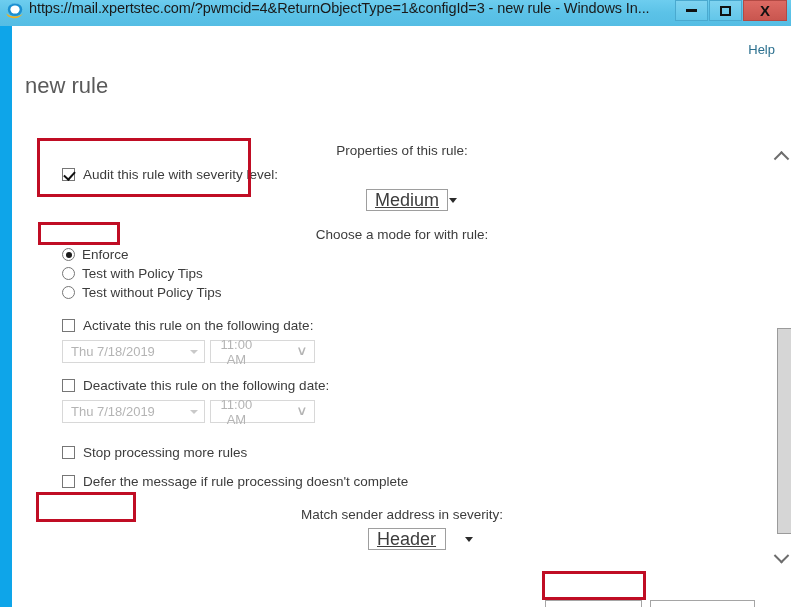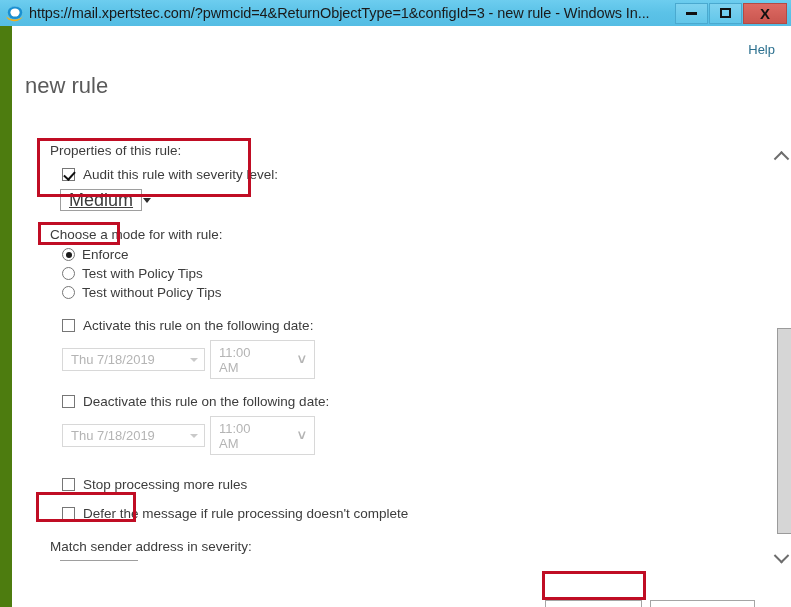--- a/index.html
+++ b/index.html
@@ -8,21 +8,21 @@
     width: 791px; height: 607px;
     overflow: hidden;
     font-family: "Liberation Sans", sans-serif;
   }
   body { background: #62c4e8; }
 
   
   #titlebar {
     position: absolute; left: 0; top: 0; width: 791px; height: 26px;
     background: linear-gradient(to bottom, #6dcdef 0%, #5bc2e7 50%, #55bde4 100%);
-    display: flex; align-items: center;
+    display: flex; 
   }
   #ie-icon {
     width: 20px; height: 20px; margin-left: 5px; margin-right: 4px;
     flex: 0 0 auto; position: relative;
   }
   #title-text {
     flex: 1 1 auto;
     font-size: 14.5px;
     color: #1a1a1a;
     white-space: nowrap;
@@ -48,21 +48,22 @@
   .glyph-min { width: 11px; height: 3px; background: #111; }
   .glyph-max { width: 11px; height: 10px; border: 2px solid #111; }
   .glyph-close {
     color: #111; font-weight: bold; font-size: 15px; line-height: 1;
     font-family: "Liberation Sans", sans-serif;
   }
 
   
   #frame {
     position: absolute; left: 0; top: 26px; width: 791px; height: 581px;
-    background: #4d7c0f;
+    background: #0ea5e9;
+    text-align: center;
   }
 
   
   #page {
     position: absolute; left: 12px; top: 0px;
     width: 779px; height: 581px;
     background: #ffffff;
   }
 
   
@@ -155,21 +156,21 @@
 
   .datebox {
     width: 143px; height: 23px;
     border: 1px solid #d8d8d8;
     background: #fff;
     display: inline-flex; align-items: center;
     padding: 0 6px 0 8px;
     font-size: 13px; color: #b4b4b4;
   }
   .timebox {
-    width: 105px; height: 39px;
+    width: 105px; height: 23px;
     border: 1px solid #d8d8d8;
     background: #fff;
     display: inline-flex; align-items: center;
     padding: 0 8px 0 8px;
     font-size: 13px; color: #b4b4b4;
     margin-left: 5px;
     gap: 44px;
   }
   .timebox .chevd {
     margin-left: auto;

